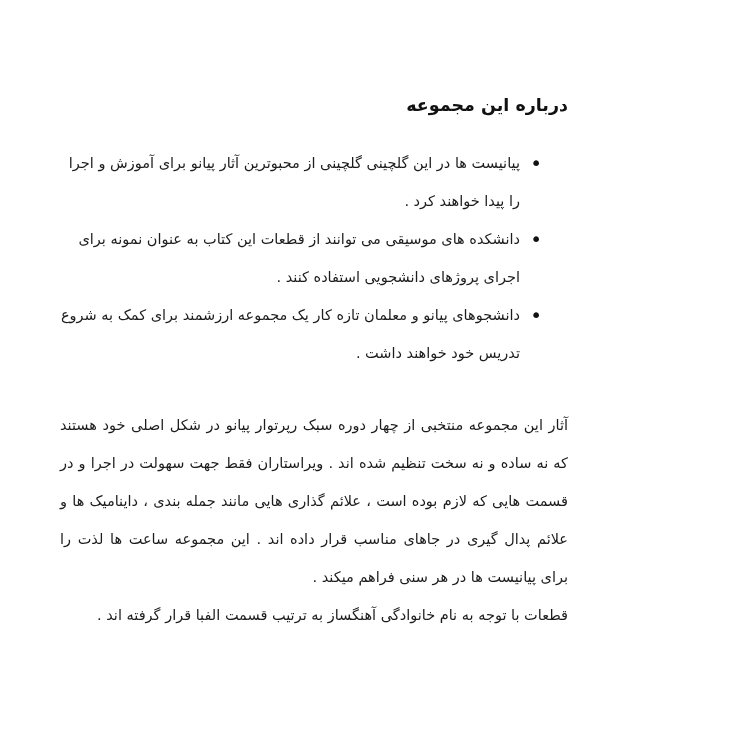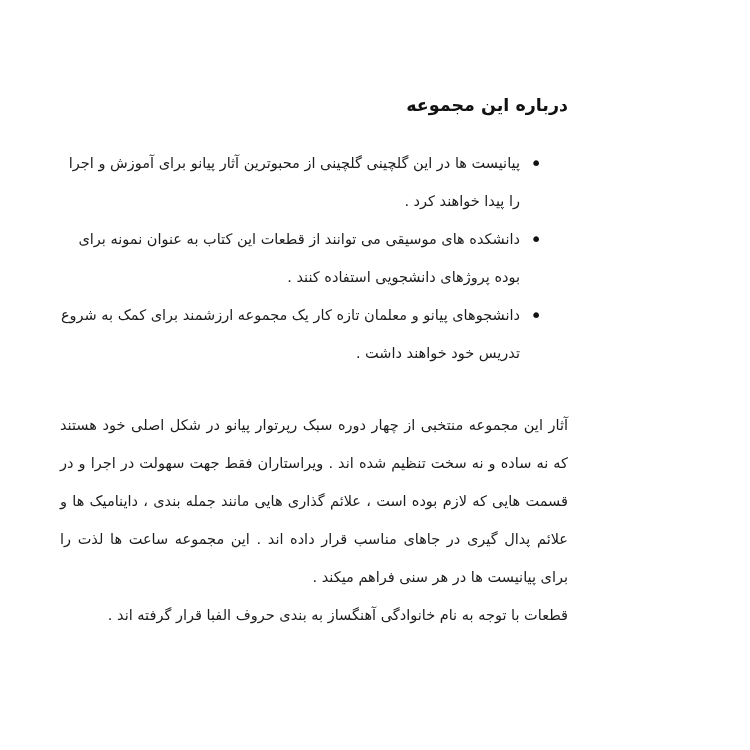--- a/index.html
+++ b/index.html
@@ -71,21 +71,21 @@
 </head>
 <body>
 
 <div class="page">
 
   <h1 class="title">درباره این مجموعه</h1>
 
 
   <ul class="bullets">
     <li>پیانیست ها در این گلچینی گلچینی از محبوترین آثار پیانو برای آموزش و اجرا را پیدا خواهند کرد .</li>
-    <li>دانشکده های موسیقی می توانند از قطعات این کتاب به عنوان نمونه برای بوده پروژهای دانشجویی استفاده کنند .</li>
+    <li>دانشکده های موسیقی می توانند از قطعات این کتاب به عنوان نمونه برای اجرای پروژهای دانشجویی استفاده کنند .</li>
     <li>دانشجوهای پیانو و معلمان تازه کار یک مجموعه ارزشمند برای کمک به شروع تدریس خود خواهند داشت .</li>
   </ul>
 
   <p class="body-par para-main">آثار این مجموعه منتخبی از چهار دوره سبک رپرتوار پیانو در شکل اصلی خود هستند که نه ساده و نه سخت تنظیم شده اند . ویراستاران فقط جهت سهولت در اجرا و در قسمت هایی که لازم بوده است ، علائم گذاری هایی مانند جمله بندی ، داینامیک ها و علائم پدال گیری در جاهای مناسب قرار داده اند . این مجموعه ساعت ها لذت را برای پیانیست ها در هر سنی فراهم میکند .</p>
 
-  <p class="body-par para-closing">قطعات با توجه به نام خانوادگی آهنگساز به بندی حروف الفبا قرار گرفته اند .</p>
+  <p class="body-par para-closing">قطعات با توجه به نام خانوادگی آهنگساز به ترتیب قسمت الفبا قرار گرفته اند .</p>
 
 </div>
 
 </body></html>

